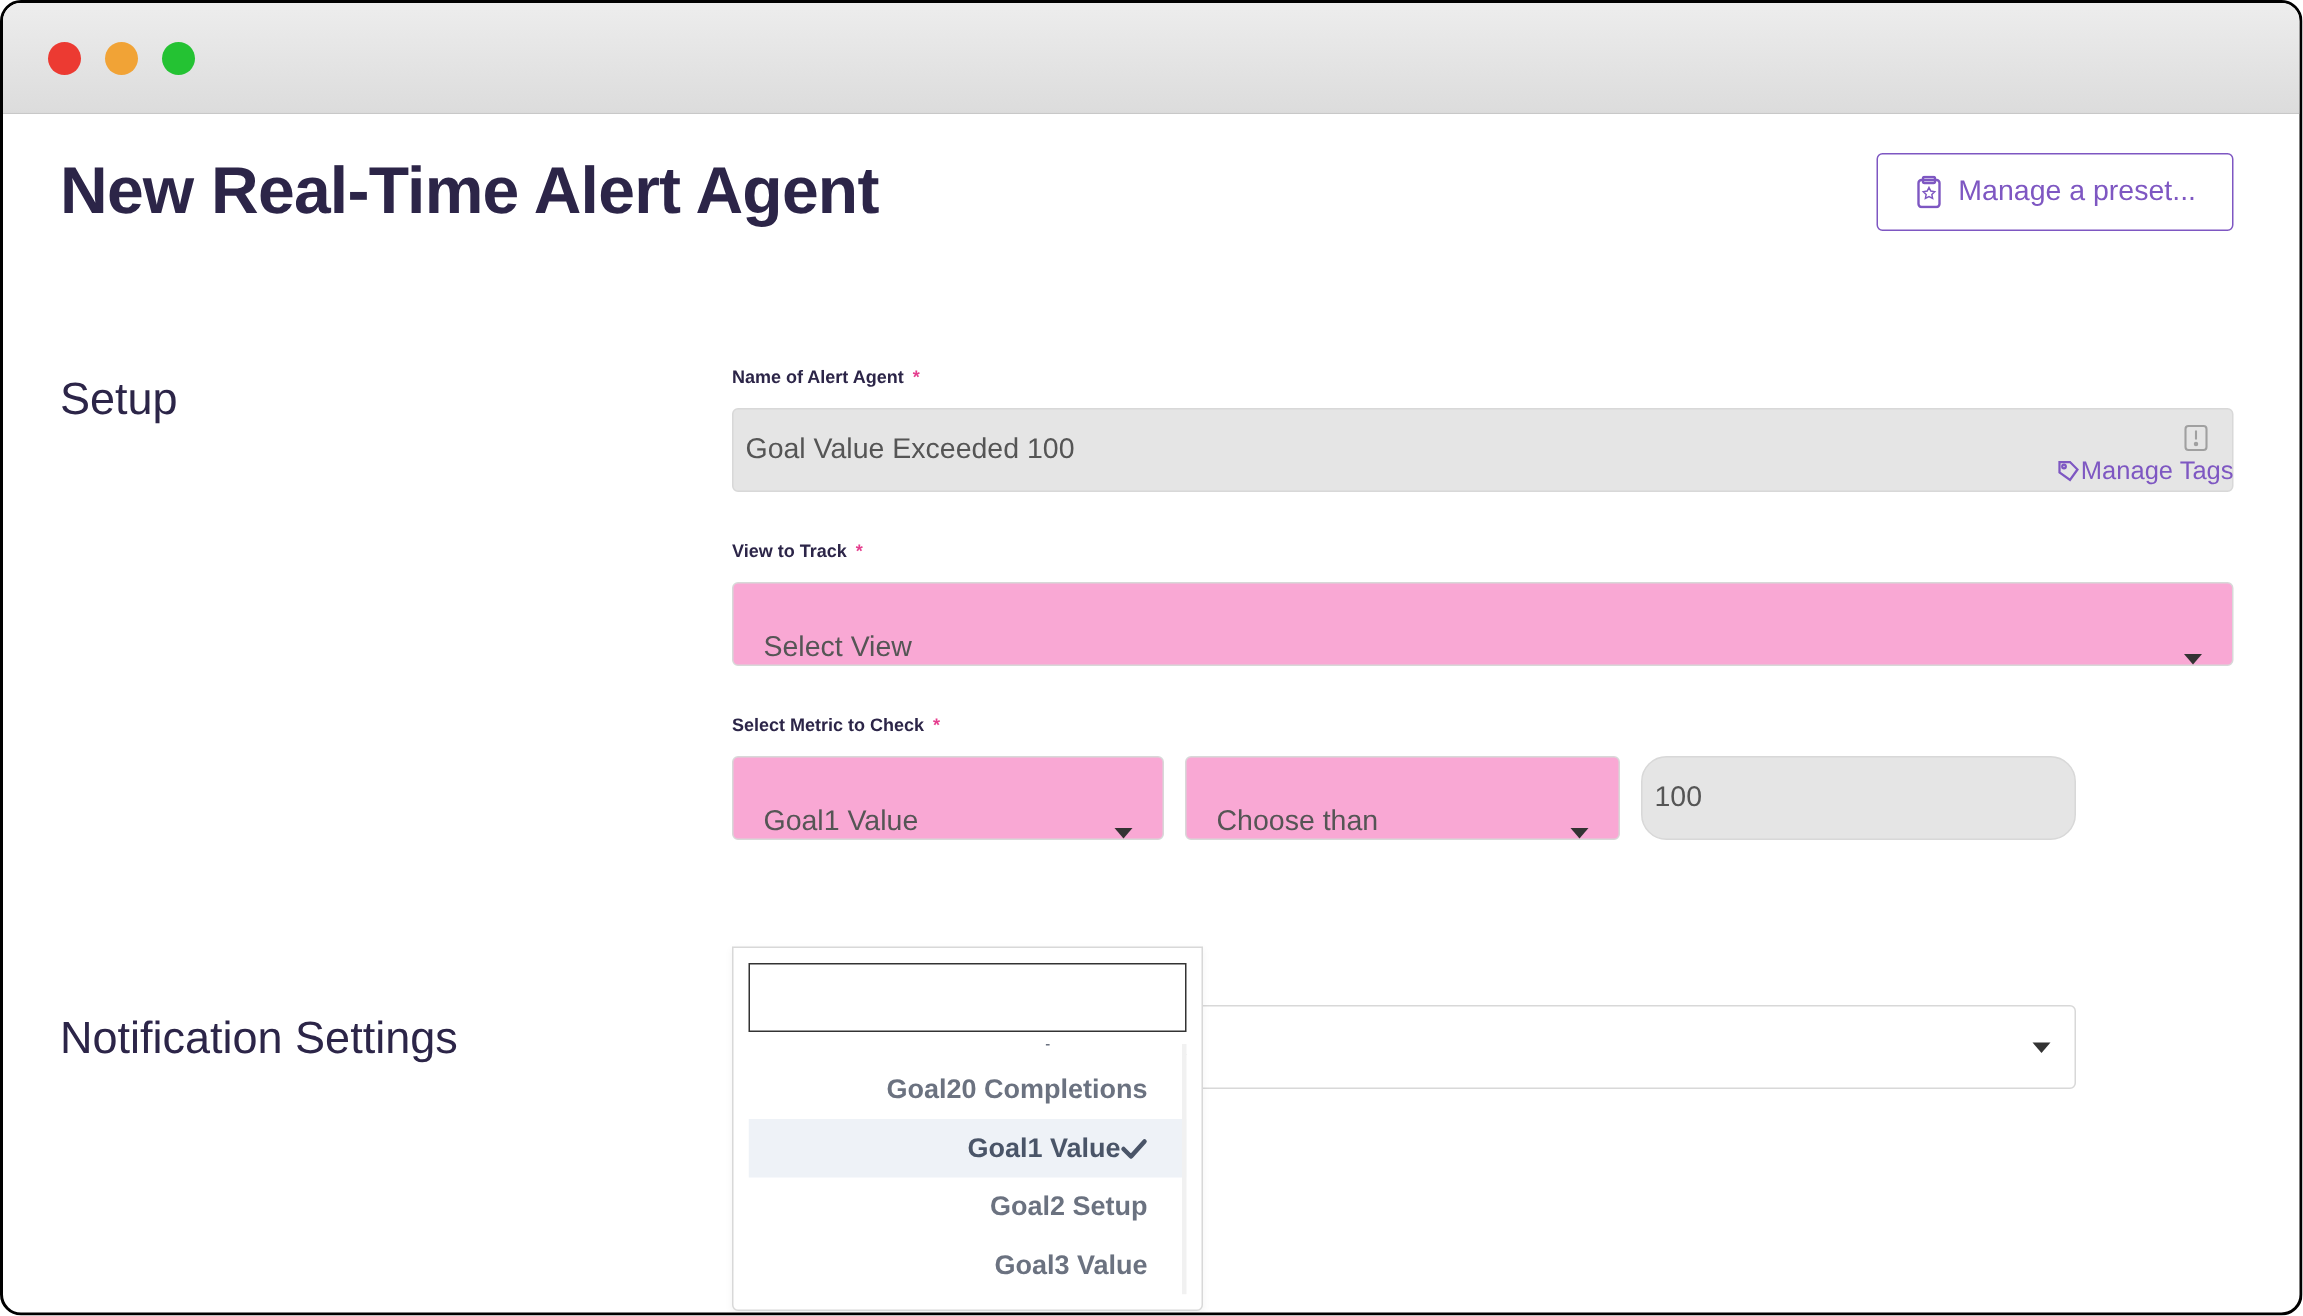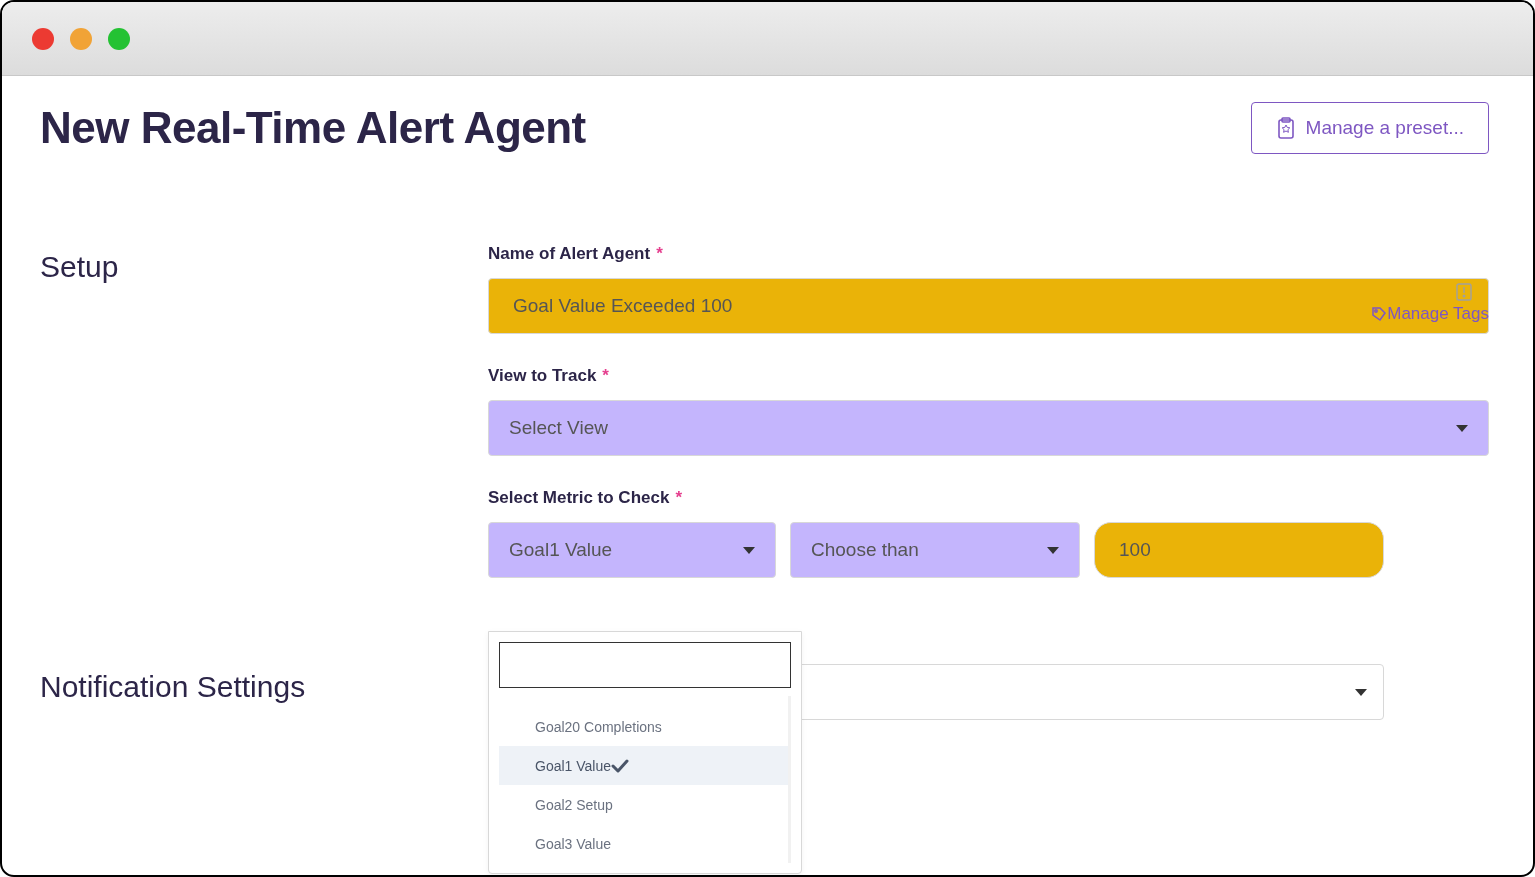--- a/index.html
+++ b/index.html
@@ -17,46 +17,46 @@
     
     .header-row { display: flex; justify-content: space-between; align-items: center; }
     .page-title { font-size: 44px; font-weight: 600; color: #2c2548; letter-spacing: -0.5px; }
     .preset-btn { border: 1px solid #7e57c2; background: #fff; color: #7e57c2; font-size: 19px; padding: 14px 24px; border-radius: 4px; display: flex; align-items: center; gap: 10px; cursor: pointer; }
     .preset-btn svg { width: 20px; height: 22px; }
     
     .section-row { display: flex; margin-top: 90px; }
     .section-label { width: 448px; font-size: 30px; font-weight: 500; color: #2c2548; padding-top: 6px; }
     .section-fields { flex: 1; }
     
-    .section-row.notif { margin-top: 86px; }
+    .section-row.notif { margin-top: 110px; }
     
-    .field-label { font-size: 17px; font-weight: 600; color: #2c2548; margin-bottom: 14px; display: flex; align-items: center; }
+    .field-label { font-size: 12px; font-weight: 600; color: #2c2548; margin-bottom: 14px; display: flex; align-items: center; }
     .req { color: #e53e8e; margin-left: 6px; }
     
     .field-wrap { position: relative; margin-bottom: 32px; }
     .tags-link { position: absolute; right: 0; top: 60px; font-size: 17px; color: #7e57c2; display: flex; align-items: center; gap: 0; cursor: pointer; }
     .tags-link svg { width: 16px; height: 16px; }
     
-    .text-input { width: 100%; height: 56px; border: 1px solid #d8d8d8; border-radius: 4px; padding: 0 24px; font-size: 19px; color: #555; background: #eab308; }
+    .text-input { width: 100%; height: 56px; border: 1px solid #d8d8d8; border-radius: 4px; padding: 0 8px; font-size: 19px; color: #555; background: #e5e5e5; }
     .text-input.with-icon { padding-right: 46px; }
     .input-icon-right { position: absolute; right: 16px; top: 38px; width: 18px; height: 20px; }
     
-    .select { width: 100%; height: 56px; border: 1px solid #d8d8d8; border-radius: 4px; padding: 0 20px; font-size: 19px; color: #555; background: #c4b5fd; display: flex; align-items: center; justify-content: space-between; cursor: pointer; }
+    .select { width: 100%; height: 56px; border: 1px solid #d8d8d8; border-radius: 4px; padding: 0 20px; font-size: 19px; color: #555; background: #f9a8d4; display: flex; align-items: flex-end; justify-content: space-between; cursor: pointer; }
     .caret { width: 0; height: 0; border-left: 6px solid transparent; border-right: 6px solid transparent; border-top: 7px solid #333; }
     
     .metric-row { display: flex; gap: 14px; }
     .metric-row .select { flex: 0 0 288px; width: 288px; }
     .metric-row .select.cmp { flex: 0 0 290px; width: 290px; }
     .metric-row .text-input.val { flex: 0 0 290px; width: 290px; border-radius: 17px; }
     
     .dropdown-panel { position: absolute; left: 486px; top: 555px; width: 314px; background: #fff; border: 1px solid #d8d8d8; border-top-color: #d8d8d8; border-radius: 0 0 4px 4px; box-shadow: 0 2px 6px rgba(0,0,0,.05); padding: 10px; }
     .dd-search { width: 100%; height: 46px; border: 1px solid #333; padding: 0 10px; font-size: 16px; }
     .dd-list { margin-top: 8px; position: relative; max-height: 214px; overflow: hidden; }
     .dd-list-inner { margin-top: -28px; }
-    .dd-item { height: 39px; display: flex; align-items: center; padding: 0 26px 0 36px; font-size: 14px; color: #6b7280; cursor: pointer; justify-content: flex-start; }
+    .dd-item { height: 39px; display: flex; align-items: center; padding: 0 26px 0 36px; font-size: 18px; color: #6b7280; cursor: pointer; justify-content: flex-end; font-weight: bold; }
     .dd-item.selected { background: #eef2f7; color: #4a5568; }
     .check { width: 18px; height: 14px; }
     .dd-scroll { position: absolute; right: -10px; top: 0; bottom: 0; width: 13px; background: #f1f1f1; display:flex; flex-direction:column; align-items:center; }
     .dd-scroll-arrow { width:0;height:0;border-left:4px solid transparent;border-right:4px solid transparent;border-bottom:5px solid #8a8a8a; margin-top:2px;}
     
     .notif-select { width: 896px; height: 56px; border: 1px solid #d8d8d8; border-radius: 4px; background: #fff; display: flex; align-items: center; justify-content: flex-end; padding: 0 16px; cursor: pointer; }
   </style>
 </head>
 <body>
 

